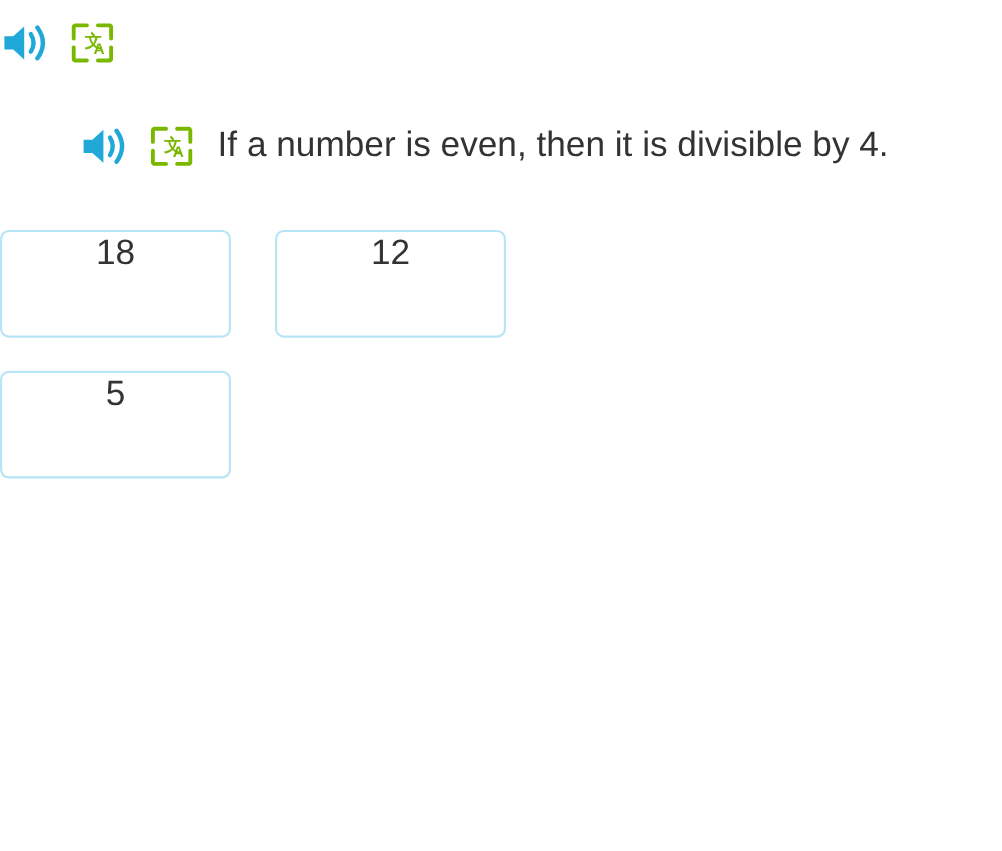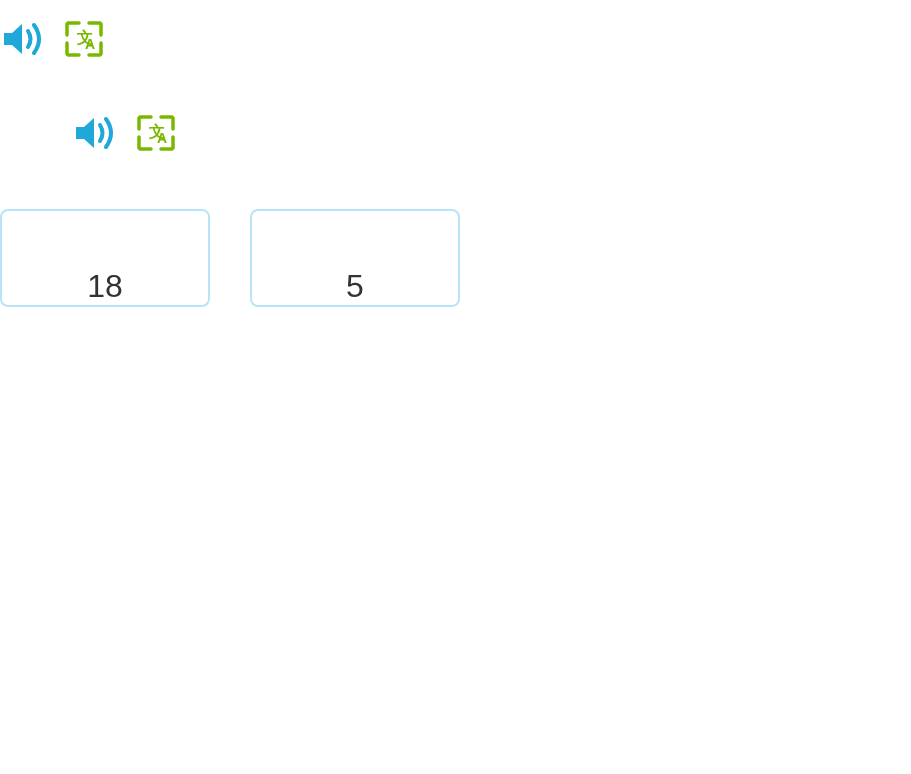--- a/index.html
+++ b/index.html
@@ -56,21 +56,21 @@
       margin-left: 0;
     }
     .answer-button {
       height: 98px;
       border: 2px solid #b8e5f5;
       border-radius: 8px;
       background: #fff;
       font-size: 32px;
       color: #333;
       display: flex;
-      align-items: flex-end;
+      align-items: flex-start;
       justify-content: center;
       cursor: pointer;
       font-family: inherit;
     }
     .icon-line {
       white-space: nowrap;
     }
   </style>
 </head>
 <body>
@@ -120,24 +120,27 @@
           <path d="M 26 4 L 37 4" stroke="#7ab800" stroke-width="3.5" fill="none" stroke-linecap="round"></path>
           <path d="M 38 5 L 38 16" stroke="#7ab800" stroke-width="3.5" fill="none" stroke-linecap="round"></path>
           <path d="M 4 24 L 4 35" stroke="#7ab800" stroke-width="3.5" fill="none" stroke-linecap="round"></path>
           <path d="M 5 36 L 16 36" stroke="#7ab800" stroke-width="3.5" fill="none" stroke-linecap="round"></path>
           <path d="M 38 24 L 38 35" stroke="#7ab800" stroke-width="3.5" fill="none" stroke-linecap="round"></path>
           <path d="M 26 36 L 37 36" stroke="#7ab800" stroke-width="3.5" fill="none" stroke-linecap="round"></path>
           <text x="14" y="24" font-size="16" fill="#7ab800" font-weight="600">文</text>
           <text x="22" y="30" font-size="14" fill="#7ab800" font-weight="600">A</text>
         </svg>
       </span>
-    </span>
+    </span><span>If a number is even, then it is divisible by 4.</span>
   </div>
 </div>
 
 <div class="answers-grid">
   <button class="answer-button">
     <span>18</span>
   </button>
   <button class="answer-button">
+    <span>12</span>
+  </button>
+  <button class="answer-button">
     <span>5</span>
   </button>
 </div>
 
 </body></html>

